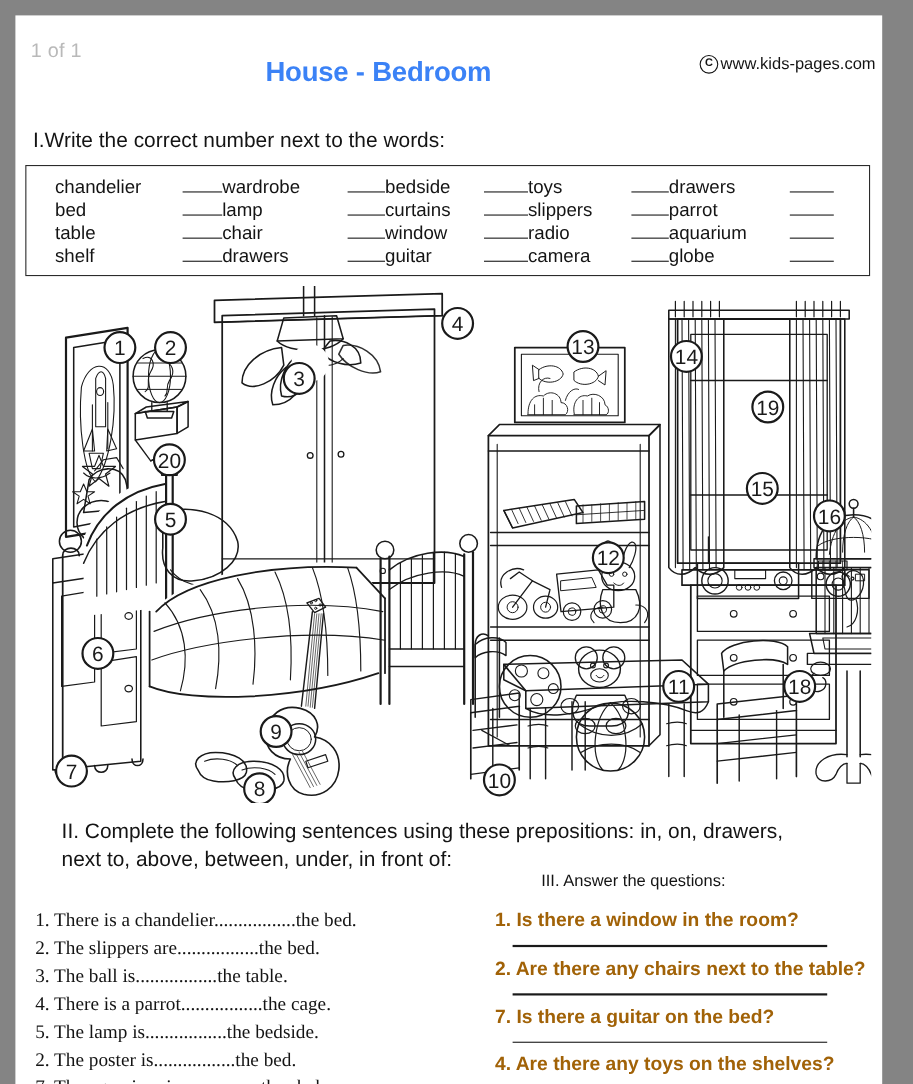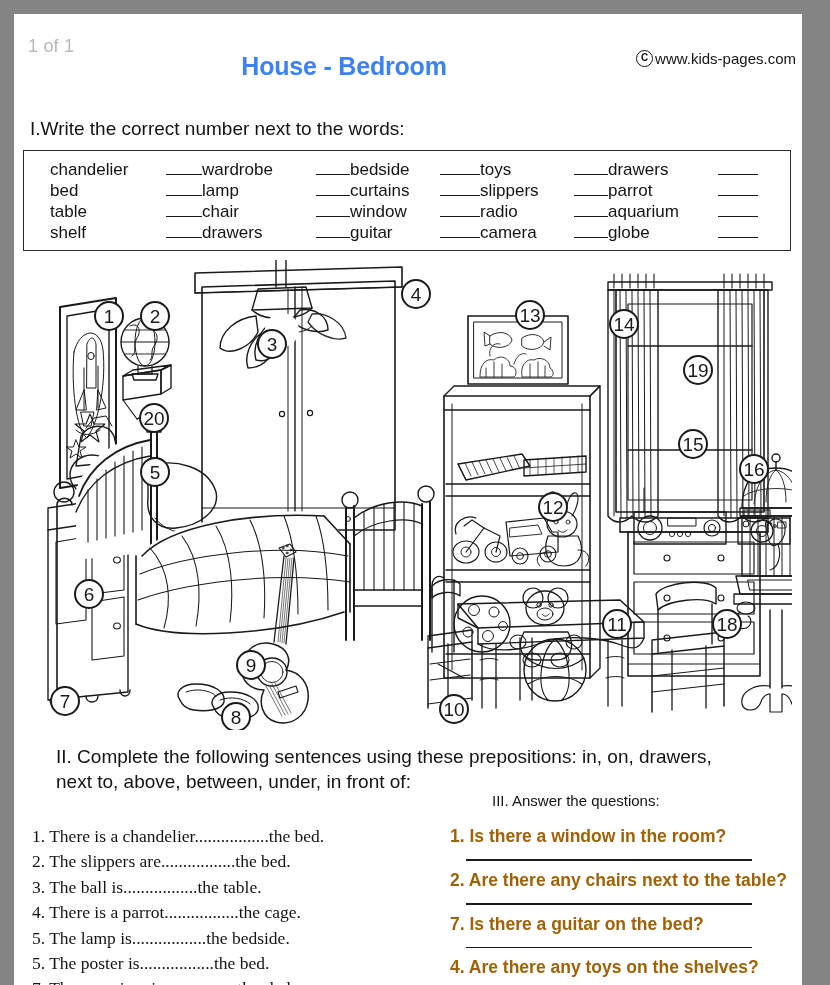--- a/index.html
+++ b/index.html
@@ -775,21 +775,21 @@
   </div>
 
   <div class="sec3-head">III. Answer the questions:</div>
 
   <div class="sec2-list" id="sec2list">
       <div class="li">1. There is a chandelier.................the bed.</div>
       <div class="li">2. The slippers are.................the bed.</div>
       <div class="li">3. The ball is.................the table.</div>
       <div class="li">4. There is a parrot.................the cage.</div>
       <div class="li">5. The lamp is.................the bedside.</div>
-      <div class="li">5. The poster is.................the bed.</div>
+      <div class="li">2. The poster is.................the bed.</div>
       <div class="li">7. The aquarium is.................the shelves.</div>
     </div>
 
   <div class="sec3-list" id="sec3list">
       <div class="q">1. Is there a window in the room?</div>
       <div class="ansline"></div>
       <div class="q">2. Are there any chairs next to the table?</div>
       <div class="ansline"></div>
       <div class="q">7. Is there a guitar on the bed?</div>
       <div class="ansline"></div>

